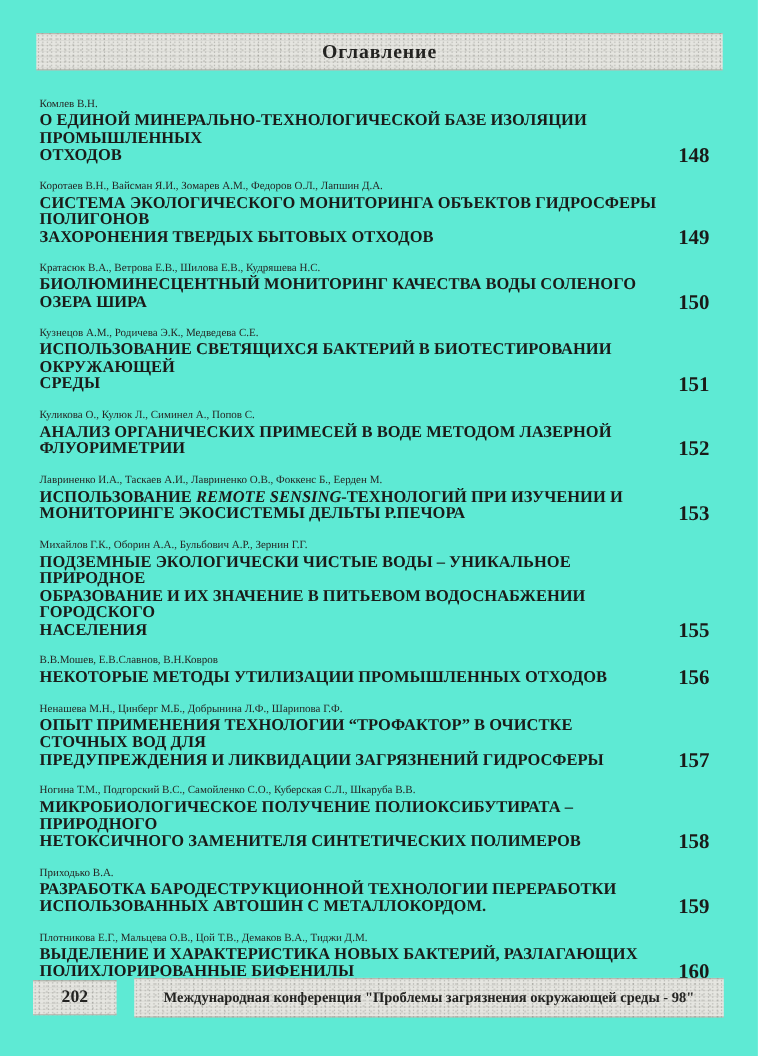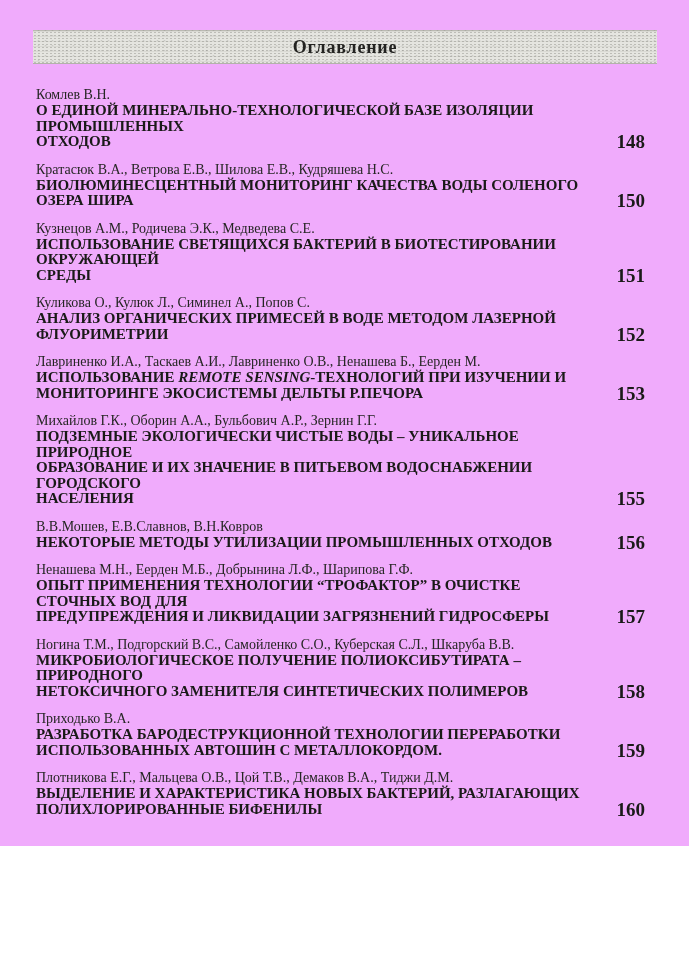--- a/index.html
+++ b/index.html
@@ -3,22 +3,22 @@
 <meta charset="utf-8">
 <style>
   html, body {
     margin: 0;
     padding: 0;
     background: #ffffff;
   }
   .page {
     position: relative;
     width: 689px;
-    height: 846px;
-    background: #f0abfc;
+    height: 960px;
+    background: #5eead4;
     font-family: "Liberation Serif", "DejaVu Serif", serif;
     color: #1f1f1f;
     overflow: hidden;
   }
   
   .scan-band {
     background-color: #e5e5e0;
     background-image:
       radial-gradient(rgba(95,95,88,.30) 0.6px, transparent 1px),
       radial-gradient(rgba(95,95,88,.20) 0.7px, transparent 1.1px),
@@ -53,21 +53,21 @@
   .entry {
     display: flex;
     align-items: flex-end;
     margin-bottom: 12px;
   }
   .entry-text {
     flex: 1;
     min-width: 0;
   }
   .entry-authors {
-    font-size: 14px;
+    font-size: 10px;
     line-height: 16px;
     color: #262624;
   }
   .entry-title {
     font-size: 15px;
     font-weight: bold;
     line-height: 15.5px;
     white-space: pre-line;
     color: #1a1a18;
   }
@@ -129,20 +129,28 @@
   <div class="toc">
   <div class="entry">
     <div class="entry-text">
       <div class="entry-authors">Комлев В.Н.</div>
       <div class="entry-title"><span>О ЕДИНОЙ МИНЕРАЛЬНО-ТЕХНОЛОГИЧЕСКОЙ БАЗЕ ИЗОЛЯЦИИ ПРОМЫШЛЕННЫХ
 ОТХОДОВ</span></div>
     </div>
     <div class="entry-page">148</div>
   </div>
 
+  <div class="entry">
+    <div class="entry-text">
+      <div class="entry-authors">Коротаев В.Н., Вайсман Я.И., Зомарев А.М., Федоров О.Л., Лапшин Д.А.</div>
+      <div class="entry-title"><span>СИСТЕМА ЭКОЛОГИЧЕСКОГО МОНИТОРИНГА ОБЪЕКТОВ ГИДРОСФЕРЫ ПОЛИГОНОВ
+ЗАХОРОНЕНИЯ ТВЕРДЫХ БЫТОВЫХ ОТХОДОВ</span></div>
+    </div>
+    <div class="entry-page">149</div>
+  </div>
 
   <div class="entry">
     <div class="entry-text">
       <div class="entry-authors">Кратасюк В.А., Ветрова Е.В., Шилова Е.В., Кудряшева Н.С.</div>
       <div class="entry-title"><span>БИОЛЮМИНЕСЦЕНТНЫЙ МОНИТОРИНГ КАЧЕСТВА ВОДЫ СОЛЕНОГО ОЗЕРА ШИРА</span></div>
     </div>
     <div class="entry-page">150</div>
   </div>
 
   <div class="entry">
@@ -157,21 +165,21 @@
   <div class="entry">
     <div class="entry-text">
       <div class="entry-authors">Куликова О., Кулюк Л., Симинел А., Попов С.</div>
       <div class="entry-title"><span>АНАЛИЗ ОРГАНИЧЕСКИХ ПРИМЕСЕЙ В ВОДЕ МЕТОДОМ ЛАЗЕРНОЙ ФЛУОРИМЕТРИИ</span></div>
     </div>
     <div class="entry-page">152</div>
   </div>
 
   <div class="entry">
     <div class="entry-text">
-      <div class="entry-authors">Лавриненко И.А., Таскаев А.И., Лавриненко О.В., Ненашева Б., Еерден М.</div>
+      <div class="entry-authors">Лавриненко И.А., Таскаев А.И., Лавриненко О.В., Фоккенс Б., Еерден М.</div>
       <div class="entry-title"><span>ИСПОЛЬЗОВАНИЕ </span><span class="italic">REMOTE SENSING</span><span>-ТЕХНОЛОГИЙ ПРИ ИЗУЧЕНИИ И
 МОНИТОРИНГЕ ЭКОСИСТЕМЫ ДЕЛЬТЫ Р.ПЕЧОРА</span></div>
     </div>
     <div class="entry-page">153</div>
   </div>
 
 
   <div class="entry">
     <div class="entry-text">
       <div class="entry-authors">Михайлов Г.К., Оборин А.А., Бульбович А.Р., Зернин Г.Г.</div>
@@ -185,21 +193,21 @@
   <div class="entry">
     <div class="entry-text">
       <div class="entry-authors">В.В.Мошев, Е.В.Славнов, В.Н.Ковров</div>
       <div class="entry-title"><span>НЕКОТОРЫЕ МЕТОДЫ УТИЛИЗАЦИИ ПРОМЫШЛЕННЫХ ОТХОДОВ</span></div>
     </div>
     <div class="entry-page">156</div>
   </div>
 
   <div class="entry">
     <div class="entry-text">
-      <div class="entry-authors">Ненашева М.Н., Еерден М.Б., Добрынина Л.Ф., Шарипова Г.Ф.</div>
+      <div class="entry-authors">Ненашева М.Н., Цинберг М.Б., Добрынина Л.Ф., Шарипова Г.Ф.</div>
       <div class="entry-title"><span>ОПЫТ ПРИМЕНЕНИЯ ТЕХНОЛОГИИ “ТРОФАКТОР” В ОЧИСТКЕ СТОЧНЫХ ВОД ДЛЯ
 ПРЕДУПРЕЖДЕНИЯ И ЛИКВИДАЦИИ ЗАГРЯЗНЕНИЙ ГИДРОСФЕРЫ</span></div>
     </div>
     <div class="entry-page">157</div>
   </div>
 
   <div class="entry">
     <div class="entry-text">
       <div class="entry-authors">Ногина Т.М., Подгорский В.С., Самойленко С.О., Куберская С.Л., Шкаруба В.В.</div>
       <div class="entry-title"><span>МИКРОБИОЛОГИЧЕСКОЕ ПОЛУЧЕНИЕ ПОЛИОКСИБУТИРАТА – ПРИРОДНОГО

